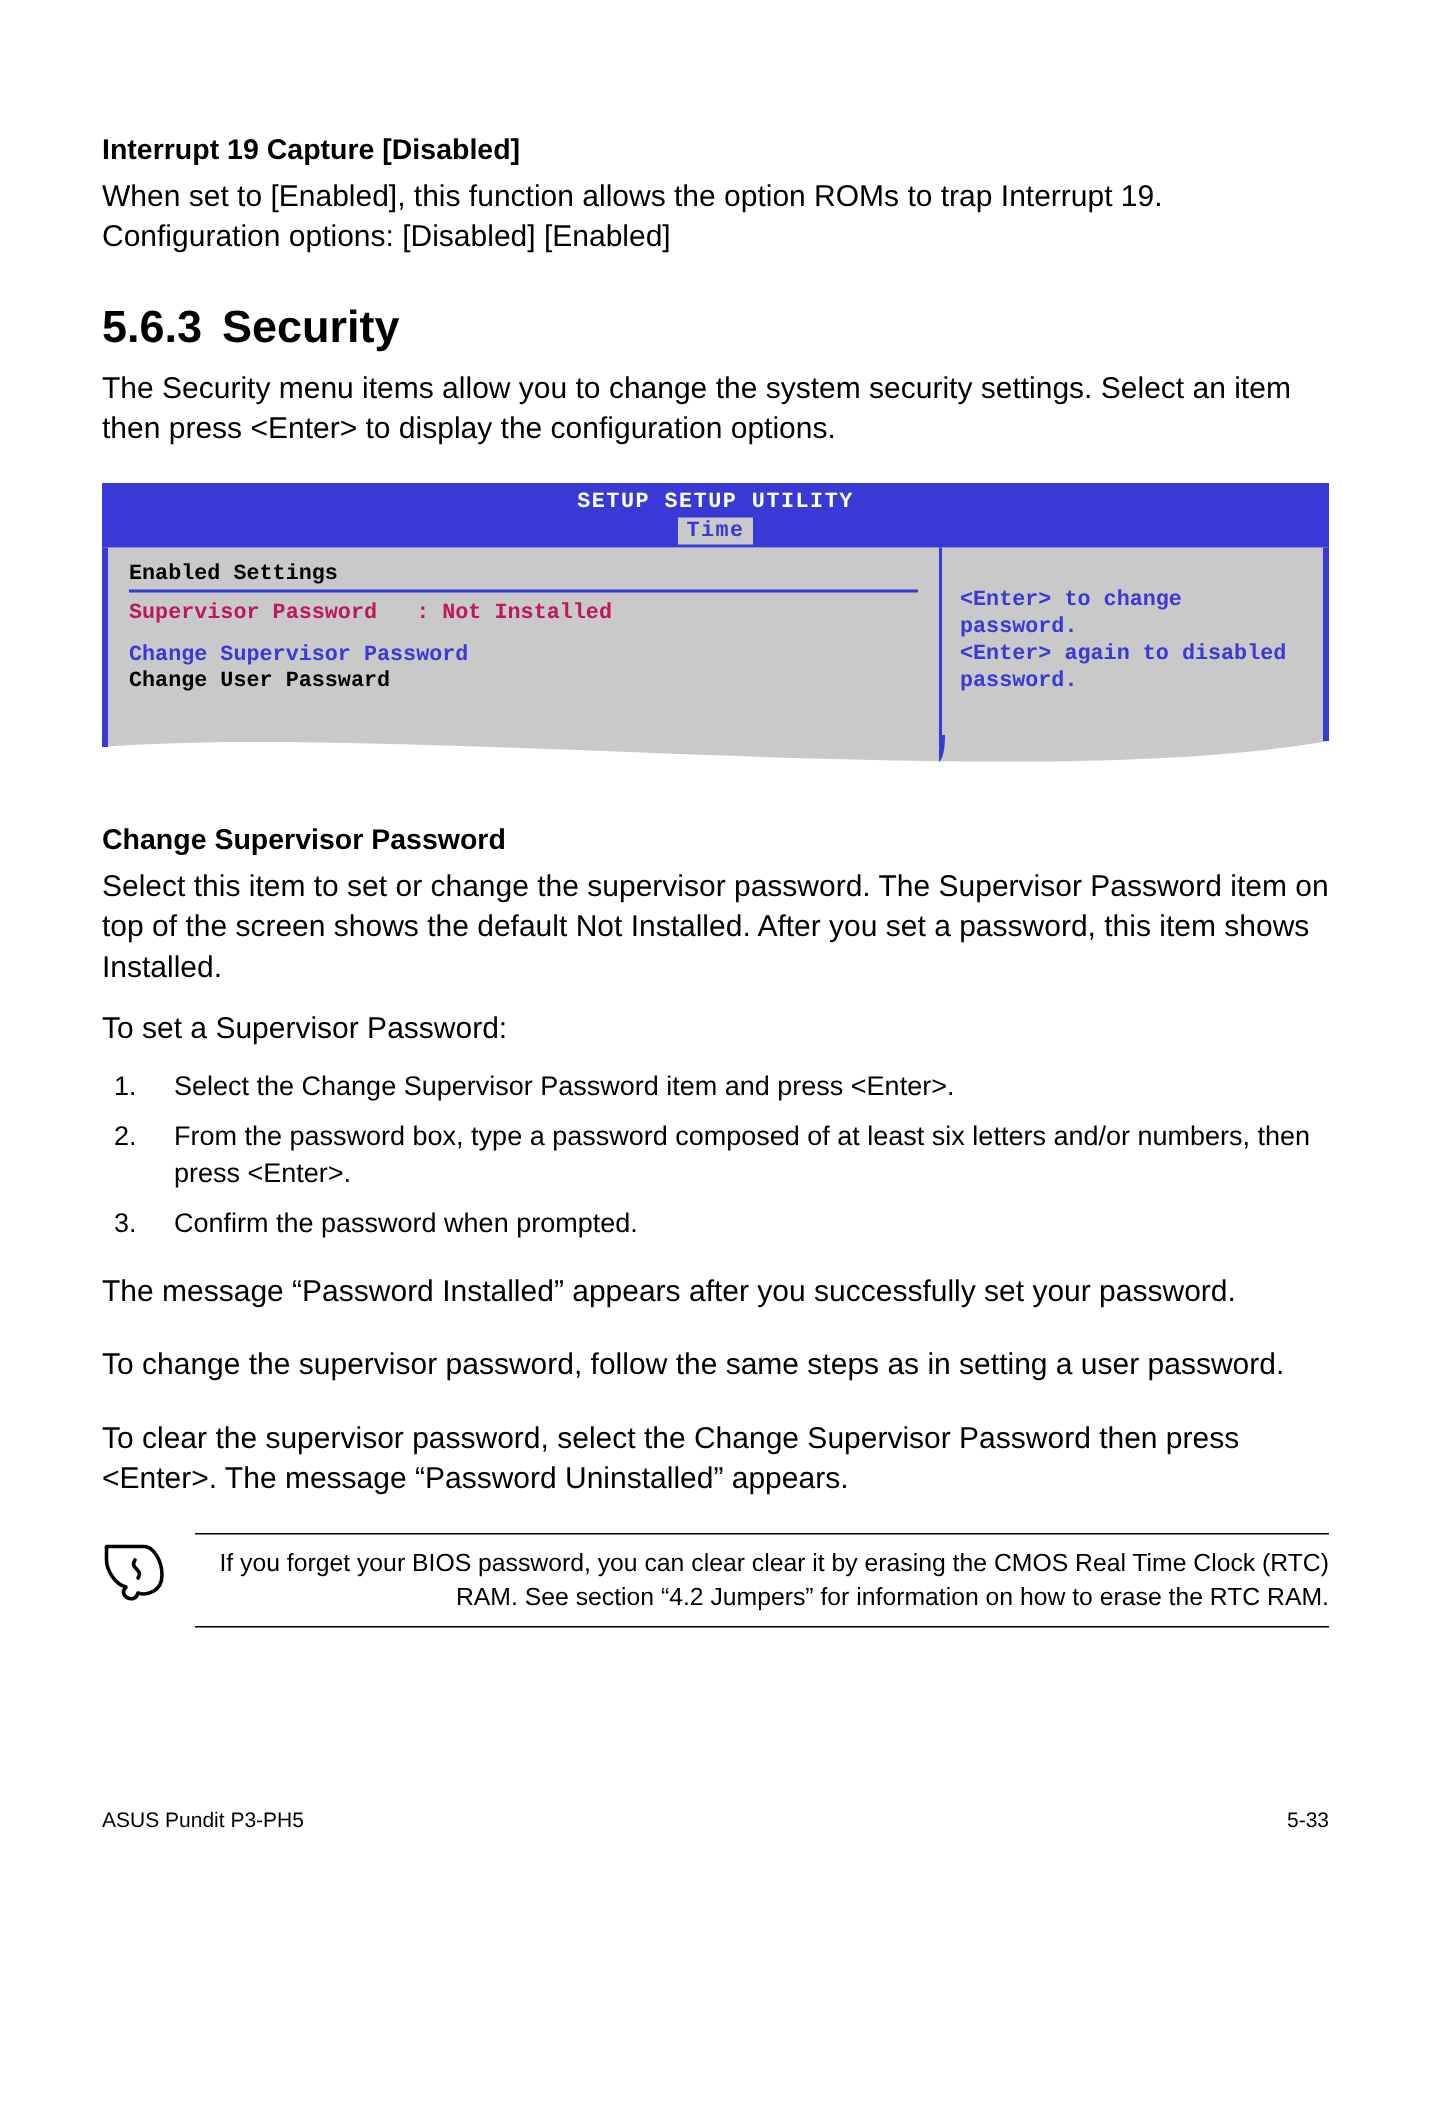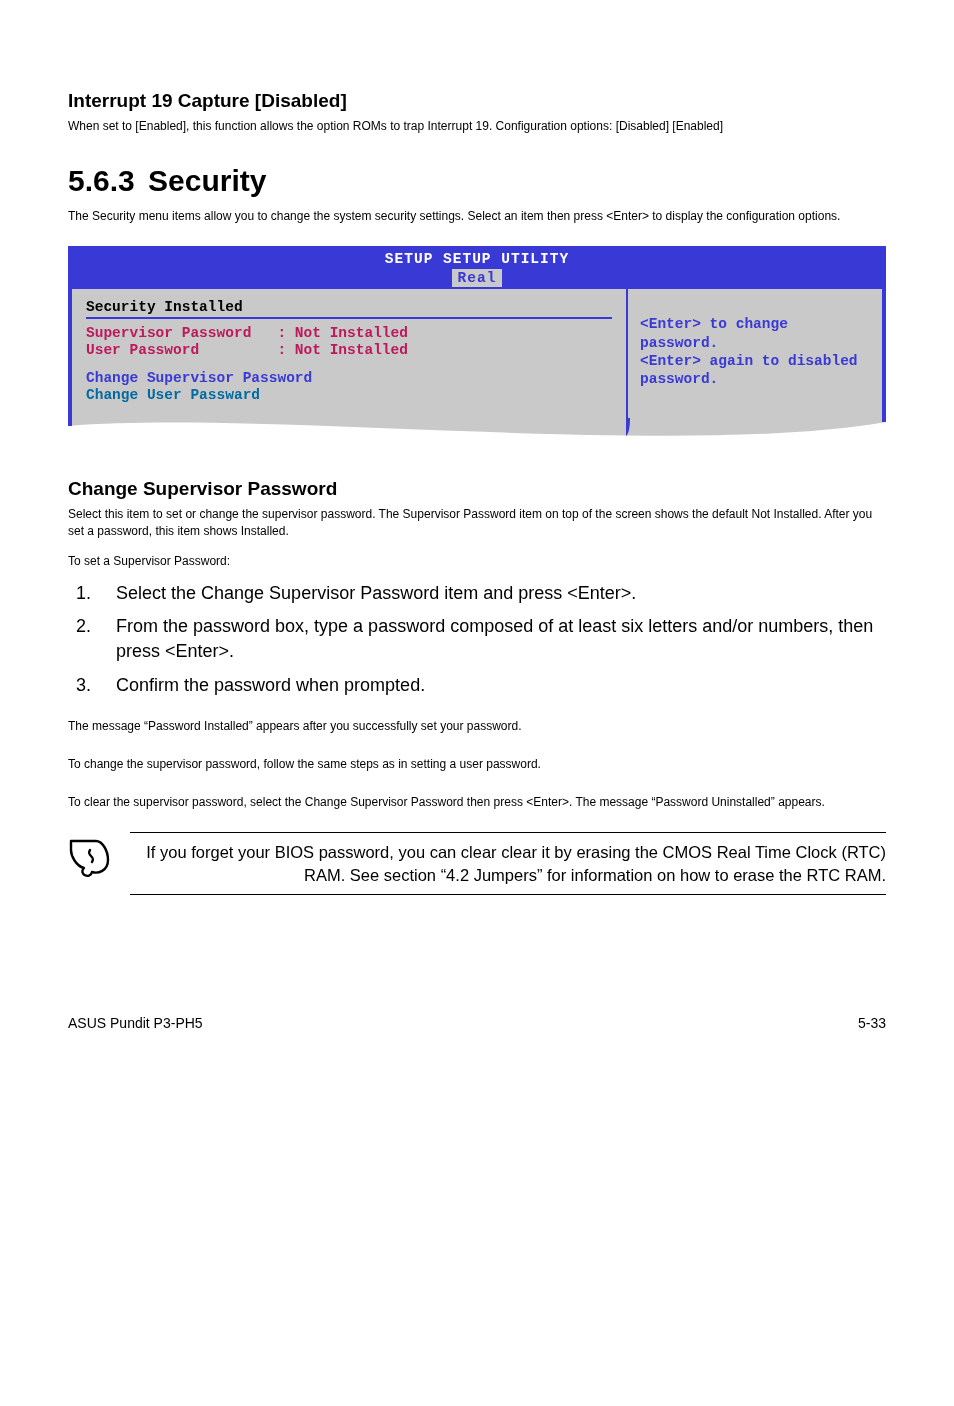--- a/index.html
+++ b/index.html
@@ -14,21 +14,21 @@
   .page {
     padding: 90px 68px 40px 68px;
     box-sizing: border-box;
   }
   h3.heading {
     font-size: 19px;
     font-weight: bold;
     margin: 0 0 6px 0;
   }
   p.body {
-    font-size: 12px;
+    font-size: 20px;
     line-height: 1.35;
     margin: 0 0 22px 0;
   }
   h2.section-num {
     font-size: 30px;
     font-weight: bold;
     margin: 30px 0 10px 0;
   }
   h2.section-num .num { display:inline-block; width:80px; }
   .bios-box {
@@ -75,21 +75,21 @@
     display: block;
     margin-bottom: 2px;
   }
   hr.hline {
     border: none;
     border-top: 2px solid #3939d6;
     margin: 2px 0 6px 0;
   }
   .row { white-space: pre; color: #be185d; margin: 1px 0; }
   .highlight { color: #3939d6; margin-top: 12px; }
-  .highlight2 { color: #0369a1; }
+  .highlight2 { color: #000000; }
   .bios-right {
     width: 230px;
     padding: 26px 12px;
     font-family: "Courier New", monospace;
     font-weight: bold;
     font-size: 14.5px;
     color: #3939d6;
     line-height: 1.25;
   }
   .bios-bottom-wrap {
@@ -146,28 +146,27 @@
   <p class="body">When set to [Enabled], this function allows the option ROMs to trap Interrupt 19. Configuration options: [Disabled] [Enabled]</p>
 
   <h2 class="section-num">
     <span class="num">5.6.3</span><span>Security</span>
   </h2>
   <p class="body">The Security menu items allow you to change the system security settings. Select an item then press &lt;Enter&gt; to display the configuration options.</p>
 
   <div class="bios-box">
     <div class="bios-header">
       <span>SETUP SETUP UTILITY</span><br>
-      <span class="boot-tab">Real</span>
+      <span class="boot-tab">Time</span>
     </div>
     <div class="bios-body">
       <div class="bios-left">
-        <span class="sec-title">Security Installed</span>
+        <span class="sec-title">Enabled Settings</span>
         <hr class="hline">
         <div class="row"><span>Supervisor Password</span>   <span>: Not Installed</span></div>
-        <div class="row"><span>User Password</span>         <span>: Not Installed</span></div>
         <div class="row highlight">Change Supervisor Password</div>
         <div class="row highlight2">Change User Passward</div>
       </div>
       <div class="bios-right" style="white-space:pre-line;">&lt;Enter&gt; to change password.
 &lt;Enter&gt; again to disabled password.</div>
     </div>
     <div class="bios-bottom-wrap">
       <svg width="818" height="34" viewBox="0 0 818 34" preserveAspectRatio="none">
         <path d="M0 0 L818 0 L818 4 C 610 40, 200 -8, 0 8 Z" fill="#c9c9c9"></path>
         <path d="M0 0 L4 0 L4 8 C 4 8, 2 8, 0 8 Z" fill="#3939d6"></path>

